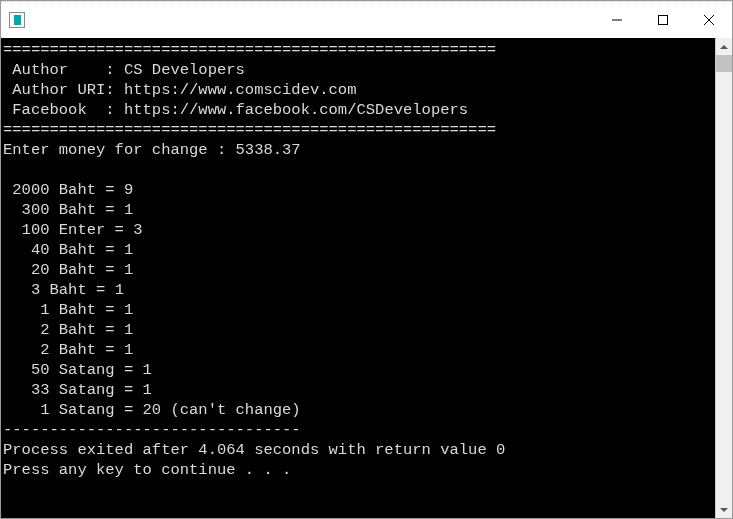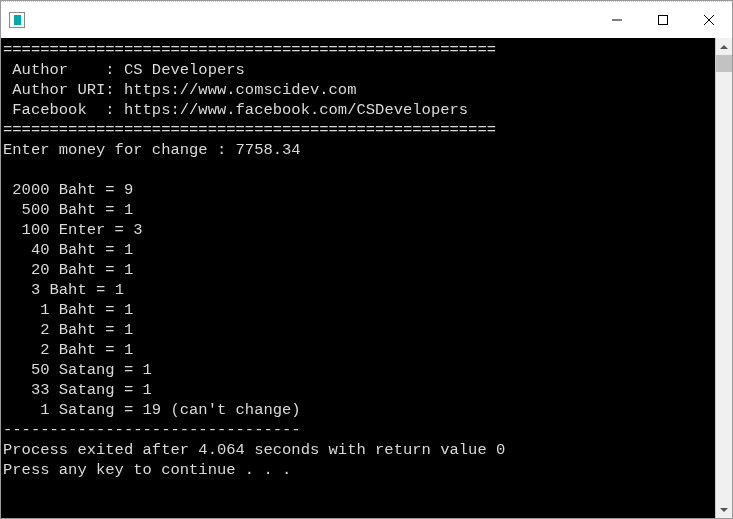--- a/index.html
+++ b/index.html
@@ -131,34 +131,34 @@
     </button>
   </div>
 </div>
 
 <div class="console-wrapper">
   <div class="console"><span>=====================================================</span>
 <span> Author    :</span> <span>CS Developers</span>
 <span> Author URI:</span> <span>https://www.comscidev.com</span>
 <span> Facebook  :</span> <span>https://www.facebook.com/CSDevelopers</span>
 <span>=====================================================</span>
-<span>Enter money for change : </span><span>7758.34</span>
+<span>Enter money for change : </span><span>5338.37</span>
 
 <span><span> 2000 Baht = </span><span>9</span></span>
-<span><span>  500 Baht = </span><span>1</span></span>
+<span><span>  300 Baht = </span><span>1</span></span>
 <span><span>  100 Enter = </span><span>3</span></span>
 <span><span>   40 Baht = </span><span>1</span></span>
 <span><span>   20 Baht = </span><span>1</span></span>
 <span><span>   3 Baht = </span><span>1</span></span>
 <span><span>    1 Baht = </span><span>1</span></span>
 <span><span>    2 Baht = </span><span>1</span></span>
 <span><span>    2 Baht = </span><span>1</span></span>
 <span><span>   50 Satang = </span><span>1</span></span>
 <span><span>   33 Satang = </span><span>1</span></span>
-<span><span>    1 Satang = </span><span>19 (can't change)</span></span>
+<span><span>    1 Satang = </span><span>20 (can't change)</span></span>
 <span>--------------------------------</span>
 <span>Process exited after 4.064 seconds with return value 0</span>
 <span>Press any key to continue . . .</span></div>
   <div class="scrollbar-track">
     <div class="scroll-arrow">
       <svg width="8" height="4" viewBox="0 0 8 4">
           <polygon points="4,0 8,4 0,4" fill="#555"></polygon>
         </svg>
     </div>
     <div class="scroll-thumb-area">

